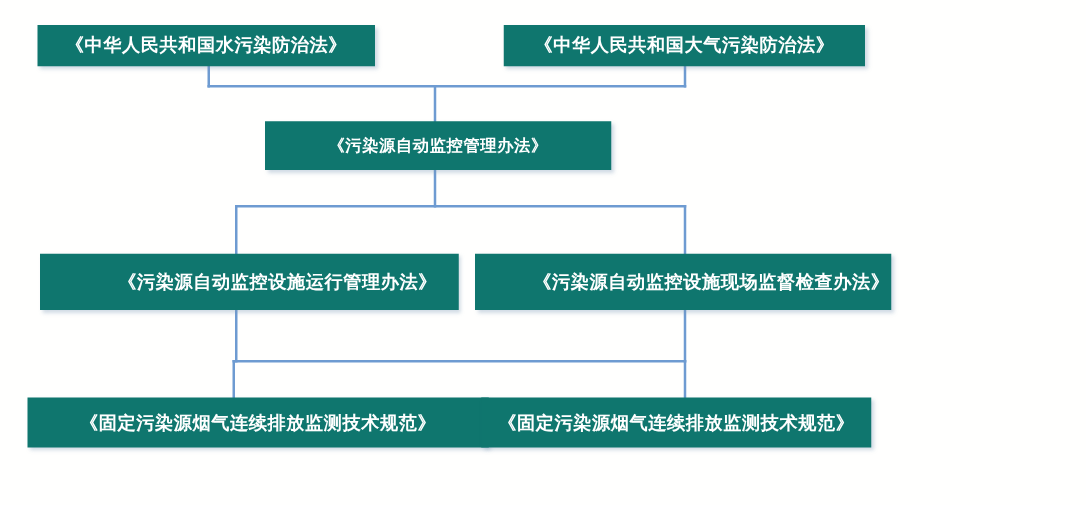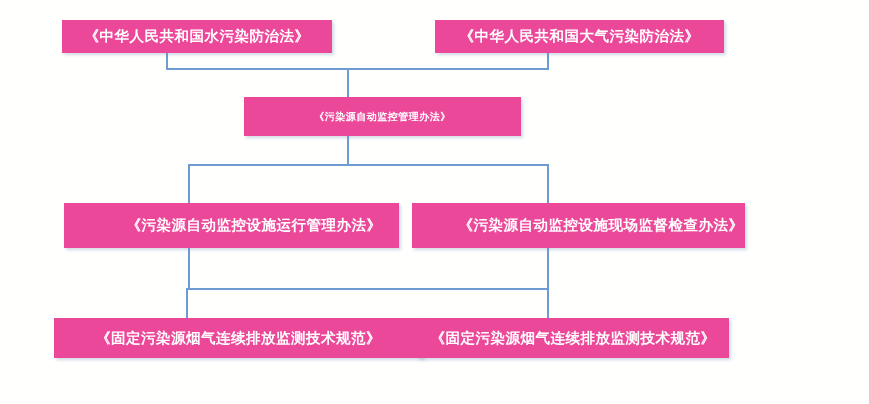--- a/index.html
+++ b/index.html
@@ -26,36 +26,35 @@
     position: absolute;
     background: #6e9bd1;
   }
   .connector.v { width: 2px; }
   .connector.h { height: 2px; }
 
   
   .node {
     position: absolute;
     box-sizing: border-box;
-    background: #ec4899;
+    background: #0f766e;
     color: #ffffff;
     display: flex;
     align-items: center;
     justify-content: center;
     text-align: center;
     font-weight: bold;
     letter-spacing: 0.5px;
     white-space: nowrap;
     box-shadow: 2px 2px 3px rgba(120, 150, 180, 0.35);
     user-select: none;
-    margin-left: 32px;
   }
 
   .node.row1 { font-size: 14.5px; height: 33px; }
-  .node.row2 { font-size: 10px; height: 39px; }
+  .node.row2 { font-size: 13px; height: 39px; }
   .node.row3 { font-size: 14.5px; height: 45px; padding-left: 45px; }
   .node.row4 { font-size: 14.5px; height: 40px; }
 </style>
 </head>
 <body>
 
 <div id="diagram">
 
   <div class="connector v" style="left:166px; top:52px; height:18px;"></div>
   <div class="connector v" style="left:547px; top:52px; height:18px;"></div>

